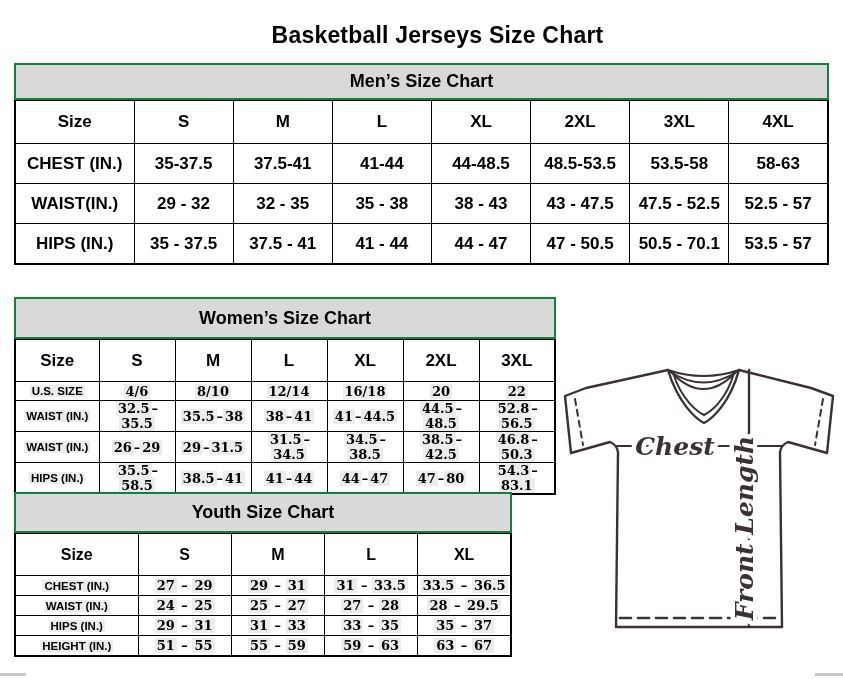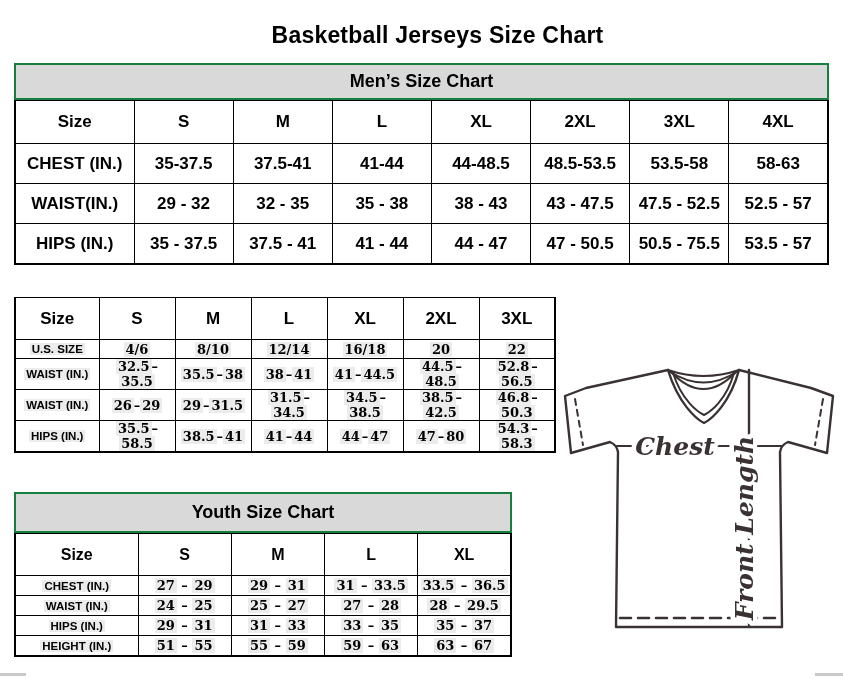--- a/index.html
+++ b/index.html
@@ -93,27 +93,28 @@
           <td>47.5 - 52.5</td>
           <td>52.5 - 57</td>
         </tr>
         <tr class="drow">
           <td class="lbl">HIPS (IN.)</td>
           <td>35 - 37.5</td>
           <td>37.5 - 41</td>
           <td>41 - 44</td>
           <td>44 - 47</td>
           <td>47 - 50.5</td>
-          <td>50.5 - 75.5</td>
+          <td>50.5 - 70.1</td>
           <td>53.5 - 57</td>
         </tr>
       </tbody>
     </table>
   </section>
 <section id="womens" class="tblock">
+    <div class="ttitle">Women’s Size Chart</div>
     <table class="tbl">
       <colgroup>
         <col class="c-label">
         <col>
         <col>
         <col>
         <col>
         <col>
         <col>
       </colgroup>
@@ -154,21 +155,21 @@
           <td><span class="hl">38.5</span>–<span class="hl">42.5</span></td>
           <td><span class="hl">46.8</span>–<span class="hl">50.3</span></td>
         </tr>
         <tr class="drow">
           <td class="lbl"><span class="hl">HIPS (IN.)</span></td>
           <td><span class="hl">35.5</span>–<span class="hl">58.5</span></td>
           <td><span class="hl">38.5</span>–<span class="hl">41</span></td>
           <td><span class="hl">41</span>–<span class="hl">44</span></td>
           <td><span class="hl">44</span>–<span class="hl">47</span></td>
           <td><span class="hl">47</span>–<span class="hl">80</span></td>
-          <td><span class="hl">54.3</span>–<span class="hl">58.3</span></td>
+          <td><span class="hl">54.3</span>–<span class="hl">83.1</span></td>
         </tr>
       </tbody>
     </table>
   </section>
 <section id="youth" class="tblock">
     <div class="ttitle">Youth Size Chart</div>
     <table class="tbl">
       <colgroup>
         <col class="c-label">
         <col>

